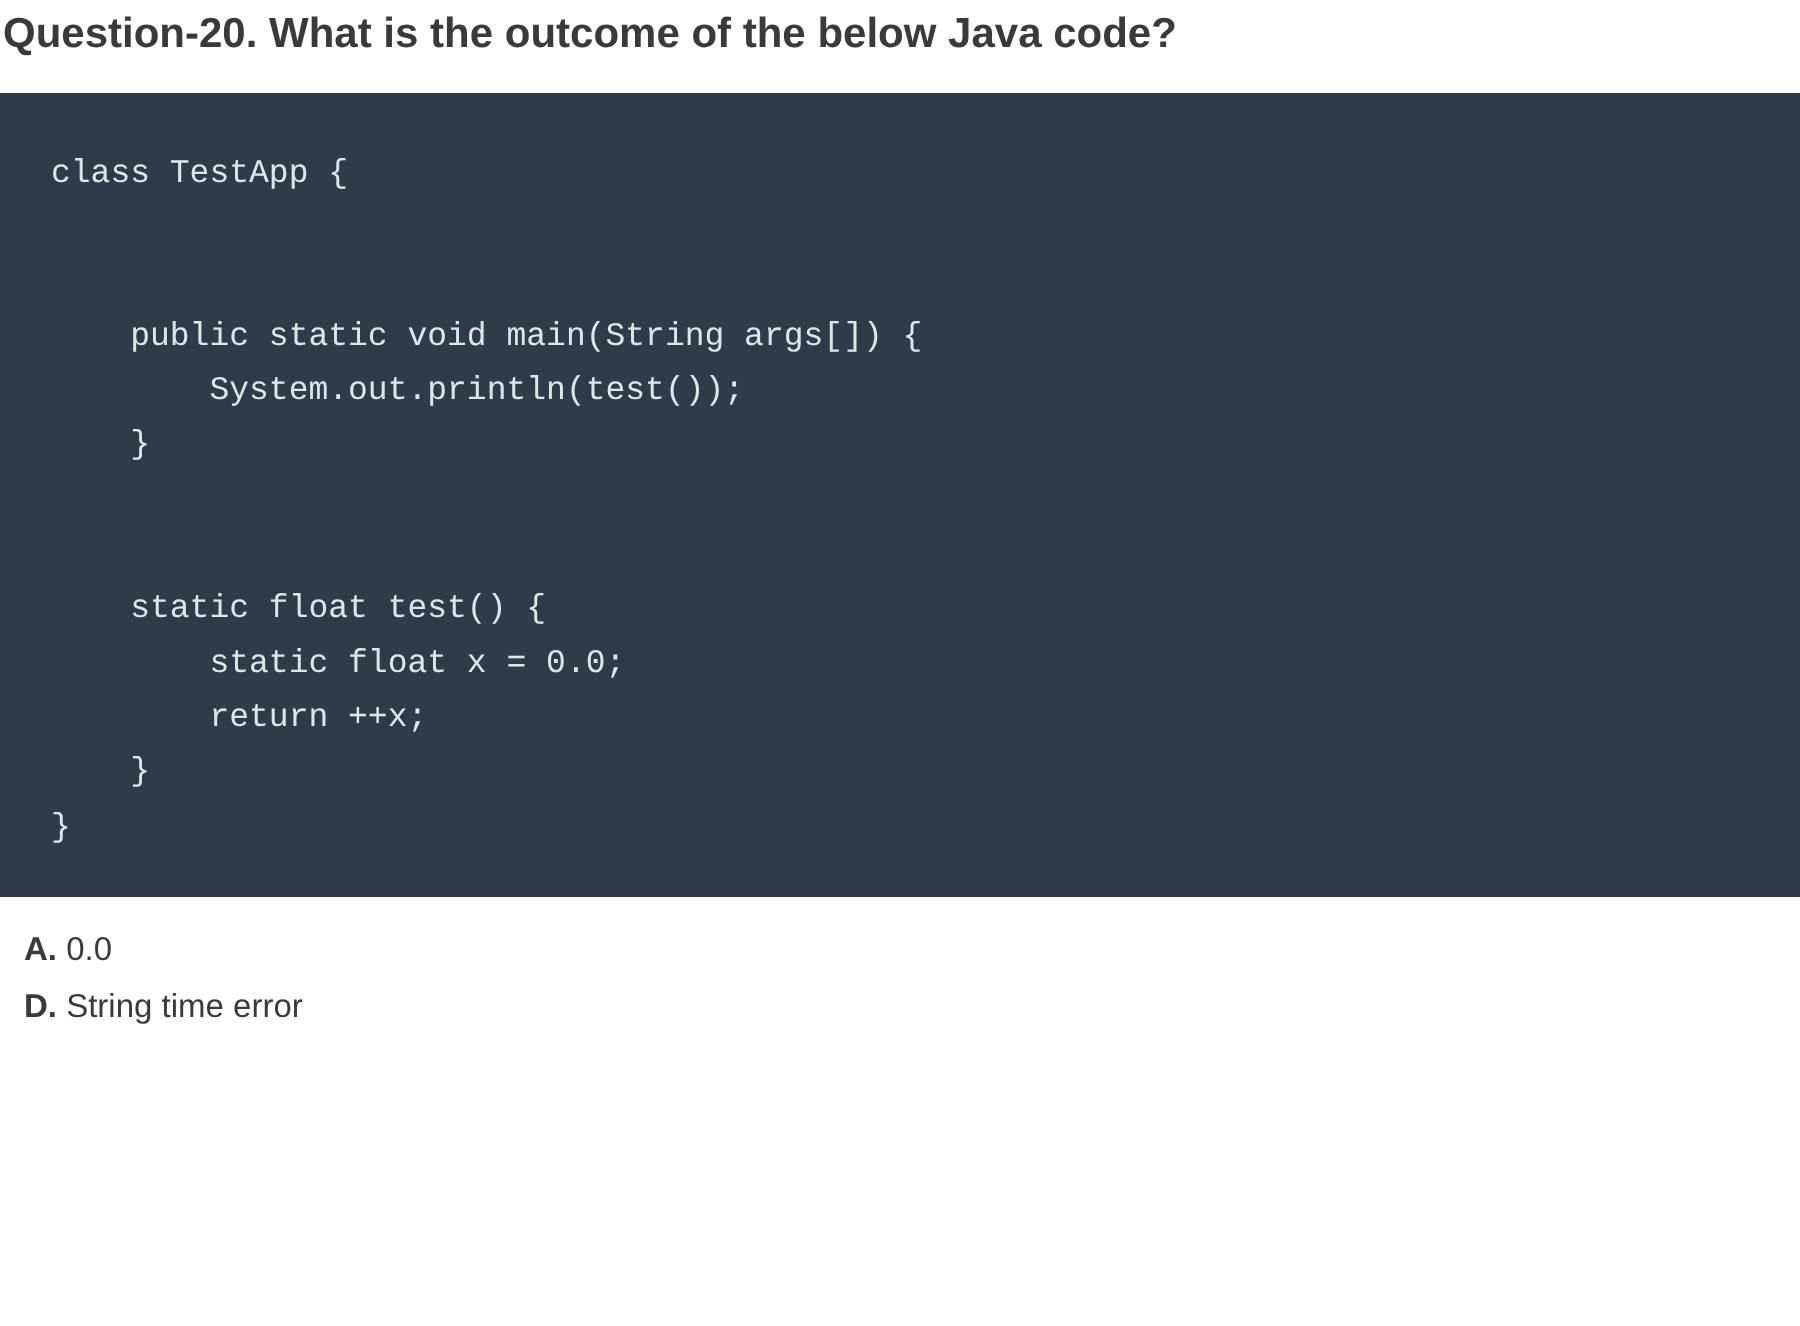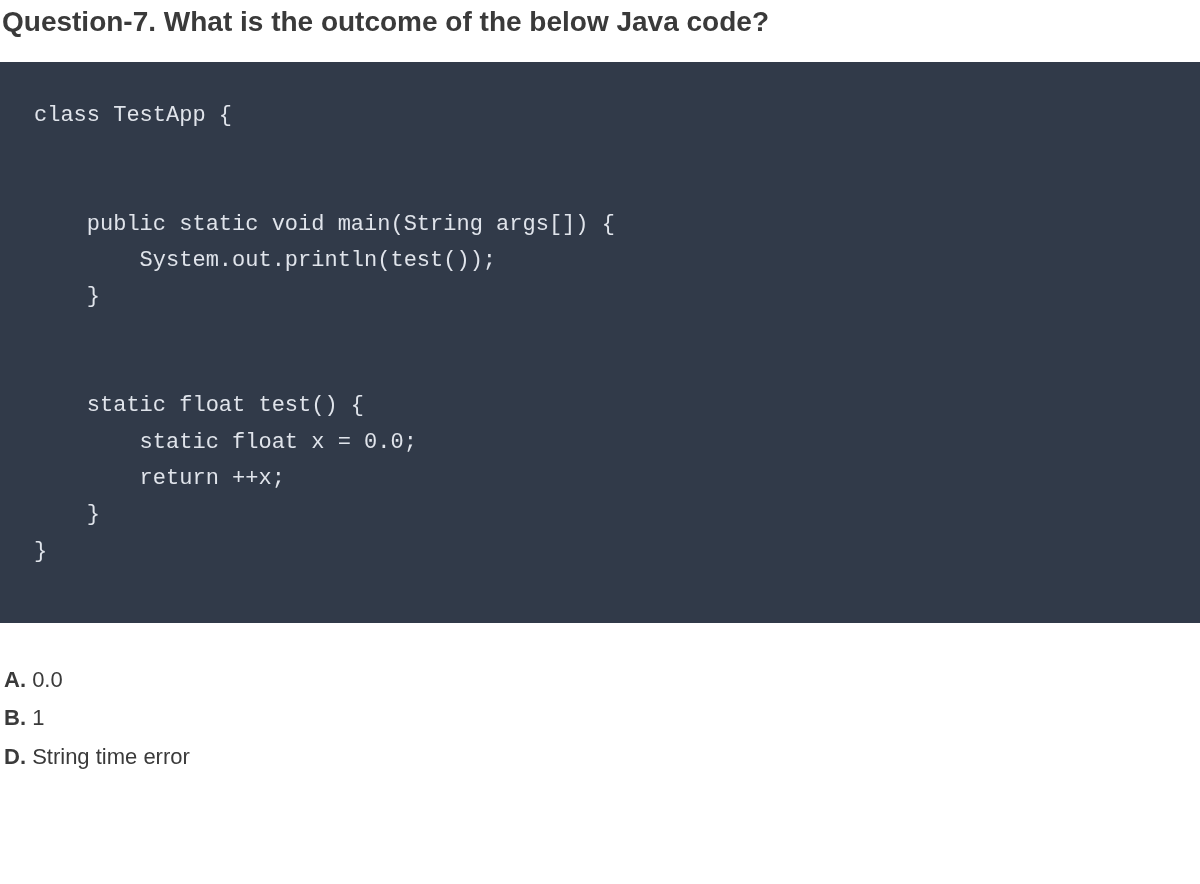--- a/index.html
+++ b/index.html
@@ -19,40 +19,40 @@
     font-weight: bold;
     color: #3a3a3a;
     padding: 6px 2px 24px 2px;
   }
   .code-block {
     background: #313a49;
     color: #e0e4eb;
     font-family: "Courier New", Courier, monospace;
     font-size: 22px;
     line-height: 1.65;
-    padding: 36px 0 53px 34px;
+    padding: 36px 0 28px 34px;
     white-space: pre;
-    margin-bottom: 38px;
+    margin-bottom: 16px;
   }
   .options {
-    padding-left: 4px;
+    padding-left: 16px;
   }
   .option {
     font-size: 22px;
     color: #3a3a3a;
     line-height: 1.75;
   }
   .option-label {
     font-weight: bold;
   }
 </style>
 </head>
 <body>
 
-<div class="question-title">Question-7. What is the outcome of the below Java code?</div>
+<div class="question-title">Question-20. What is the outcome of the below Java code?</div>
 
 <div class="code-block">class TestApp {
 
 
     public static void main(String args[]) {
         System.out.println(test());
     }
 
 
     static float test() {
@@ -60,20 +60,16 @@
         return ++x;
     }
 }</div>
 
 <div class="options">
   <div class="option">
     <span class="option-label">A.</span>
     <span>0.0</span>
   </div>
   <div class="option">
-    <span class="option-label">B.</span>
-    <span>1</span>
-  </div>
-  <div class="option">
     <span class="option-label">D.</span>
     <span>String time error</span>
   </div>
 </div>
 
 </body></html>

